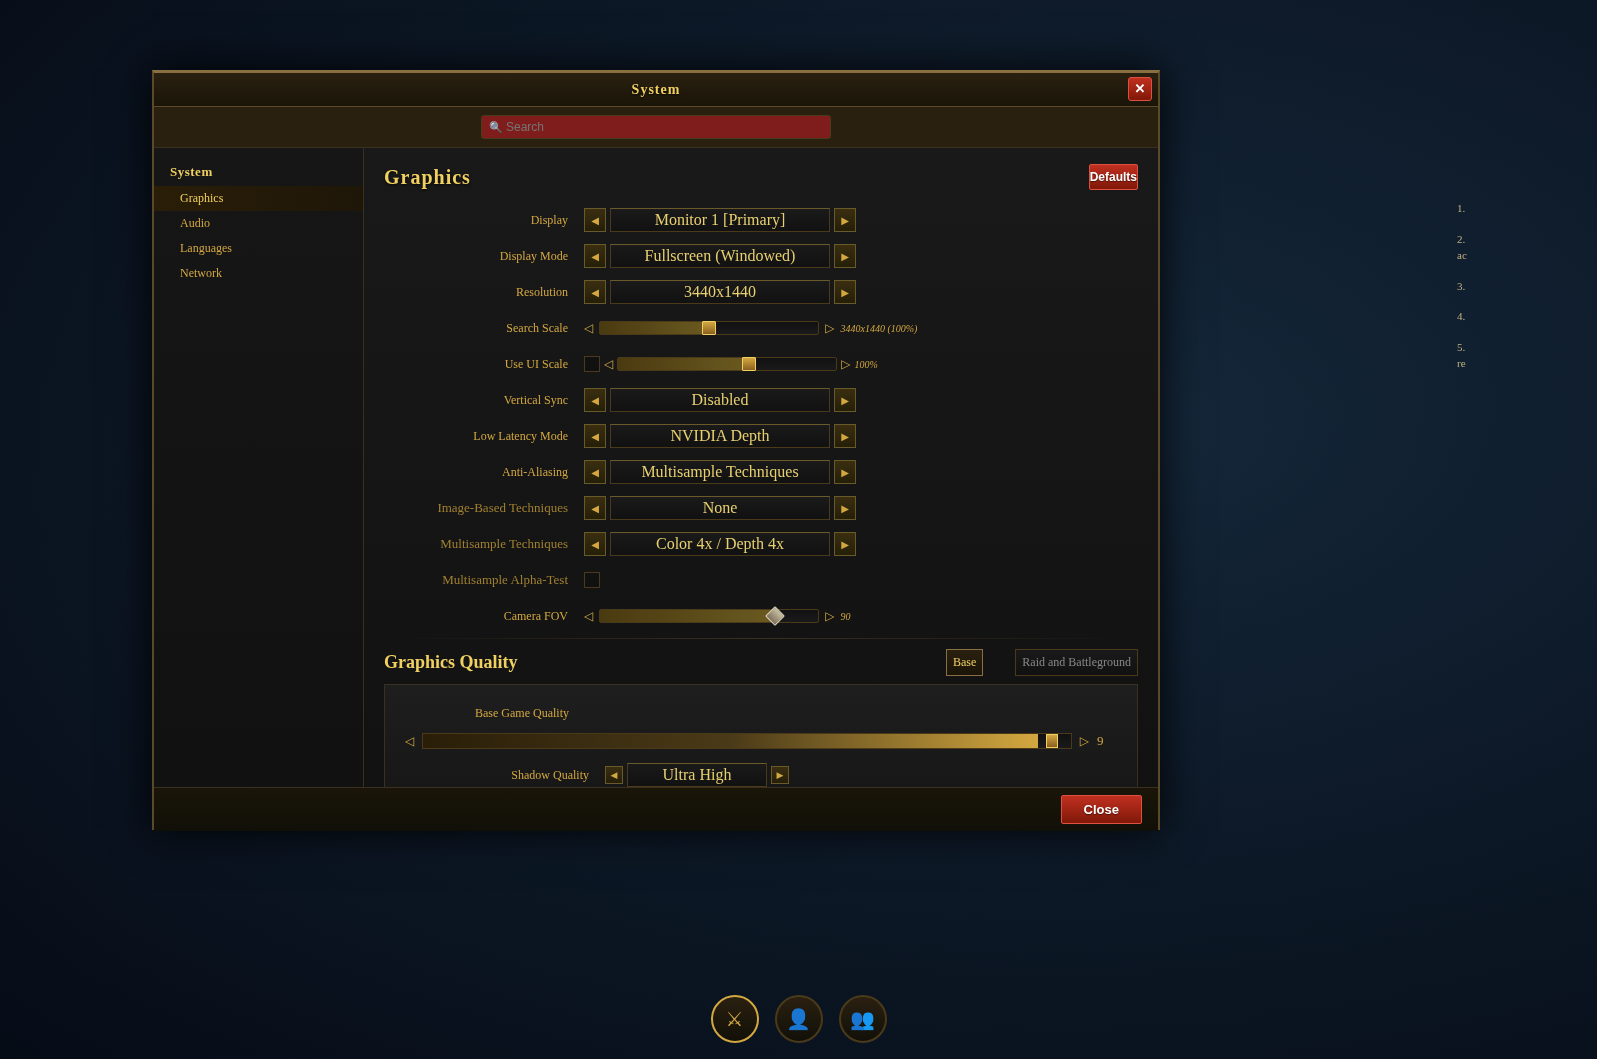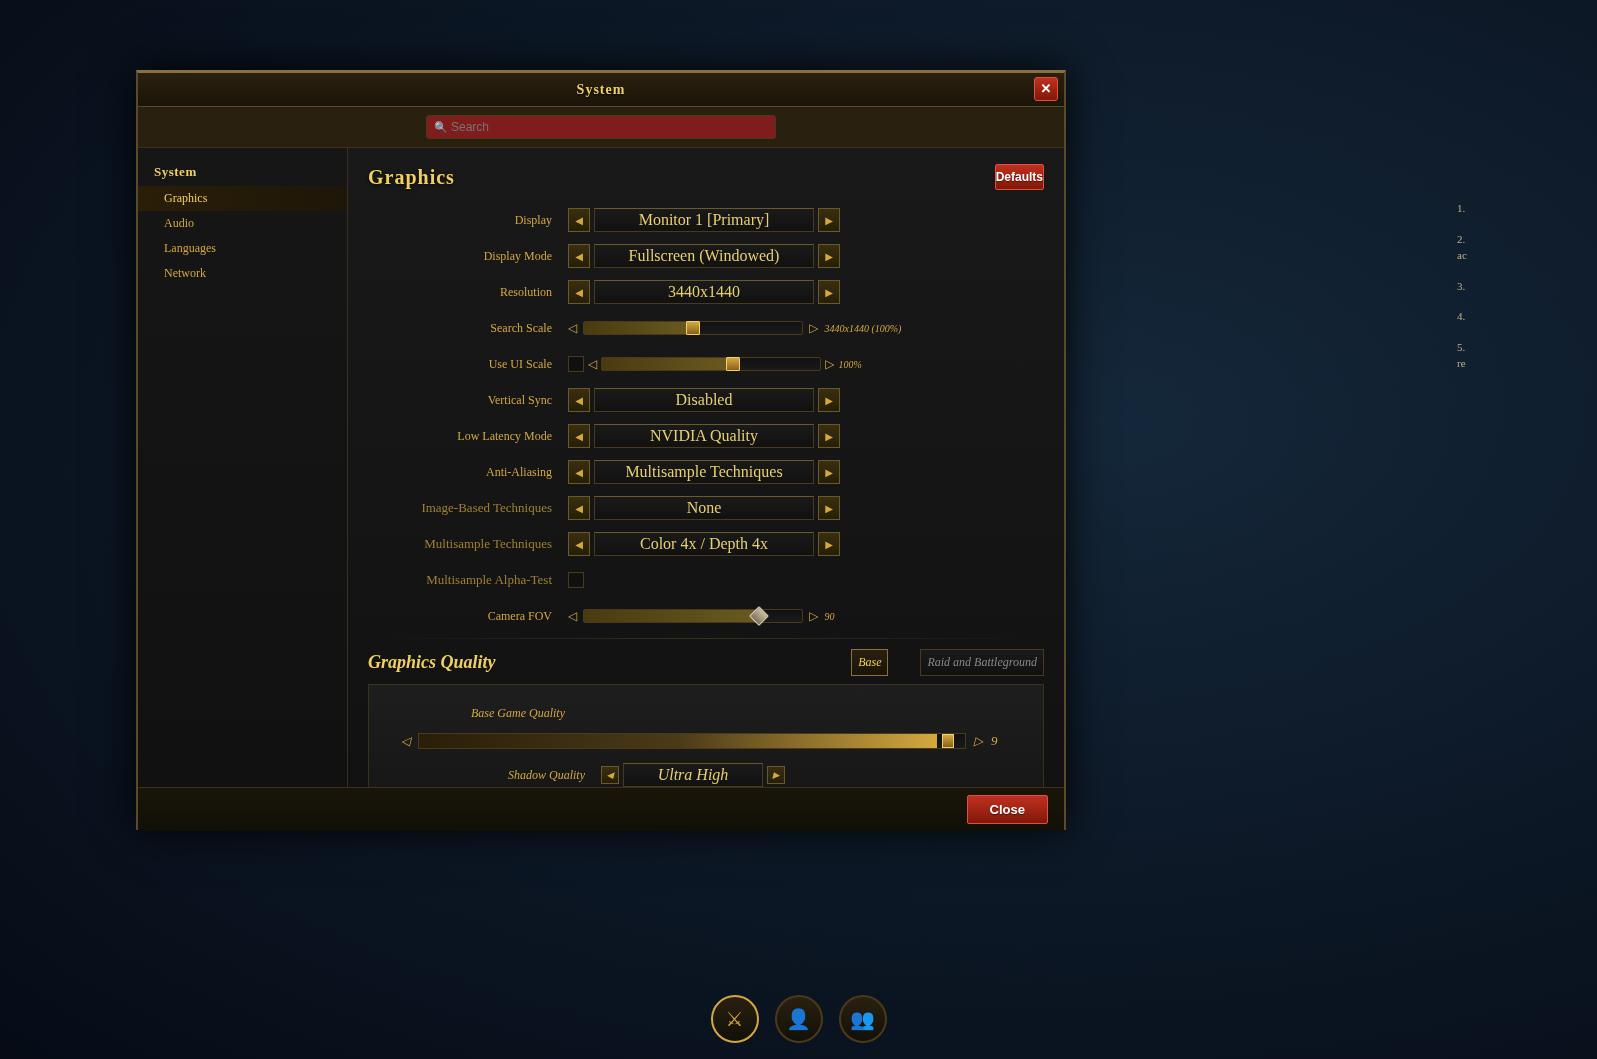--- a/index.html
+++ b/index.html
@@ -16,23 +16,23 @@
 
     .bg-overlay {
       position: absolute;
       inset: 0;
       background: radial-gradient(ellipse at 70% 40%, rgba(20,40,60,0.8) 0%, rgba(5,10,20,0.95) 100%);
     }
 
     
     .dialog {
       position: absolute;
-      left: 136px;
+      left: 152px;
       top: 70px;
-      width: 930px;
+      width: 1008px;
       height: 760px;
       background: linear-gradient(180deg, #1a1a1a 0%, #111111 100%);
       border: 2px solid #5a4a2a;
       border-top: 3px solid #8a7040;
       box-shadow: 0 0 40px rgba(0,0,0,0.9), inset 0 1px 0 rgba(255,220,100,0.1);
     }
 
     .dialog-title-bar {
       width: 100%;
       height: 34px;
@@ -306,21 +306,20 @@
       background: #111;
       border: 1px solid #4a3a1a;
       display: flex;
       align-items: center;
       justify-content: center;
     }
 
     
     .quality-section {
       margin-top: 10px;
-      font-style: italic;
     }
 
     .quality-header {
       display: flex;
       align-items: center;
       justify-content: space-between;
       margin-bottom: 8px;
     }
 
     .quality-title {
@@ -349,21 +348,21 @@
     }
 
     .quality-tab.inactive {
       background: linear-gradient(180deg, #1a1a1a 0%, #111 100%);
       color: #888;
     }
 
     .quality-box {
       background: linear-gradient(180deg, #1e1e1e 0%, #161616 100%);
       border: 1px solid #3a3020;
-      padding: 12px 32px;
+      padding: 12px 20px;
     }
 
     .quality-slider-row {
       display: flex;
       align-items: center;
       gap: 8px;
       margin-bottom: 10px;
     }
 
     .quality-slider-track {
@@ -600,21 +599,21 @@
             <div class="arrow-btn">◀</div>
             <div class="value-display">Disabled</div>
             <div class="arrow-btn">▶</div>
           </div>
         </div>
 
         <div class="setting-row">
           <span class="setting-label">Low Latency Mode</span>
           <div class="setting-control">
             <div class="arrow-btn">◀</div>
-            <div class="value-display">NVIDIA Quality</div>
+            <div class="value-display">NVIDIA Depth</div>
             <div class="arrow-btn">▶</div>
           </div>
         </div>
 
         <div class="setting-row">
           <span class="setting-label">Anti-Aliasing</span>
           <div class="setting-control">
             <div class="arrow-btn">◀</div>
             <div class="value-display">Multisample Techniques</div>
             <div class="arrow-btn">▶</div>

